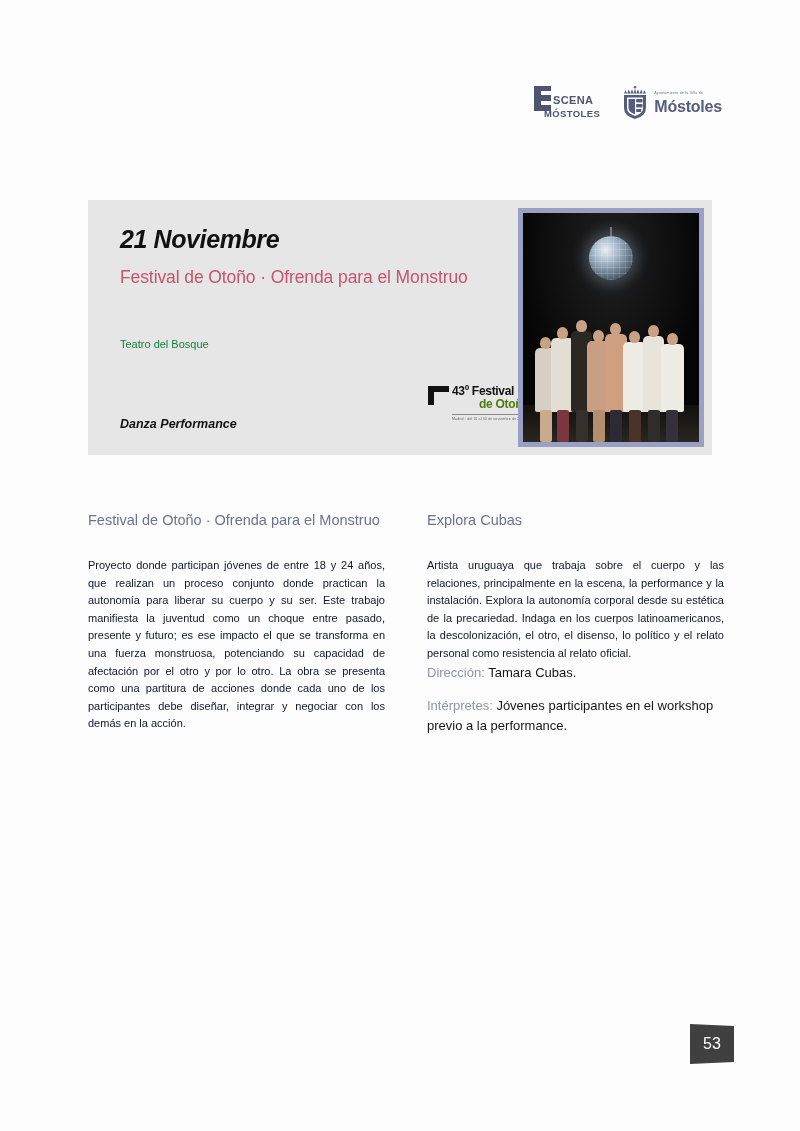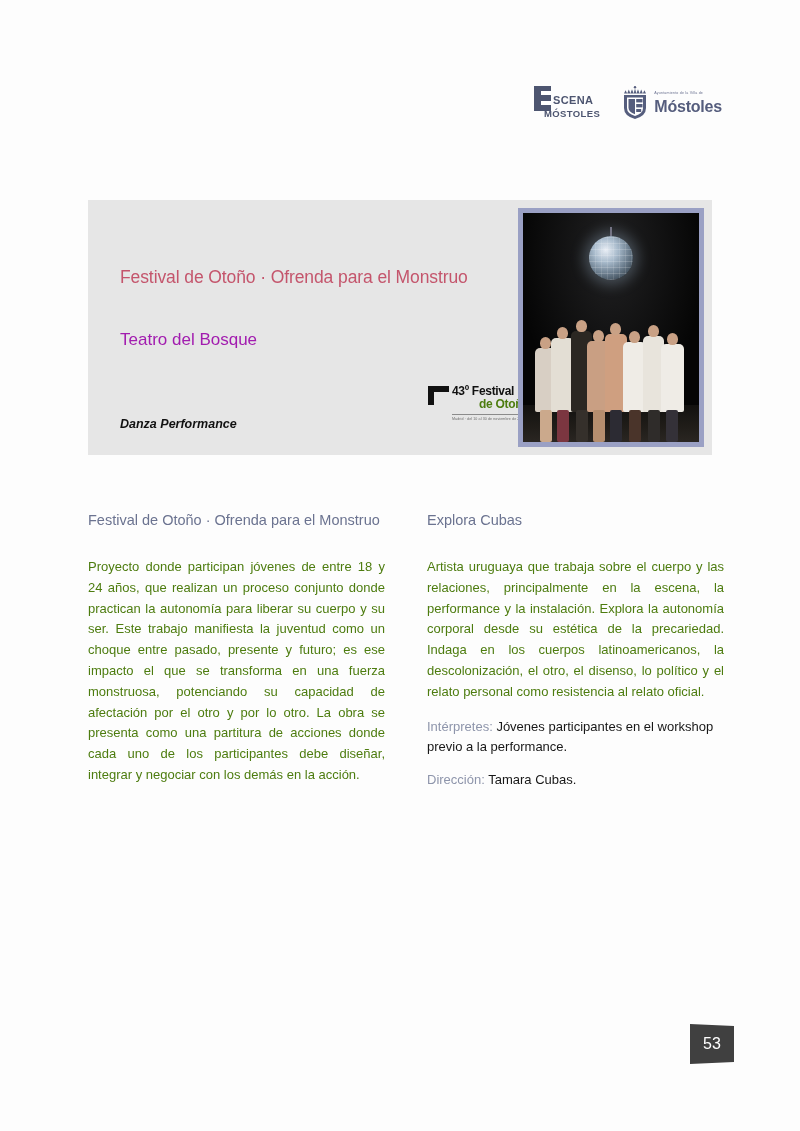--- a/index.html
+++ b/index.html
@@ -43,22 +43,22 @@
   .card-date{
     position:absolute;left:32px;top:25px;
     font-size:25px;font-style:italic;font-weight:bold;color:#111;
     letter-spacing:-.4px;
   }
   .card-subtitle{
     position:absolute;left:32px;top:66px;width:390px;
     font-size:17.5px;color:#c4556c;line-height:1.35;letter-spacing:-.1px;
   }
   .card-venue{
-    position:absolute;left:32px;top:130px;
-    font-size:17px;color:#a21caf;
+    position:absolute;left:32px;top:138px;
+    font-size:11px;color:#15803d;
   }
   .card-meta{position:absolute;left:32px;top:165px;line-height:1.5;}
   .meta-label{color:#8e95ab;font-size:14.5px;}
   .meta-value{color:#111;font-size:14.5px;}
   .meta-paren{color:#111;font-size:13px;font-style:italic;font-weight:bold;}
   .card-genre{
     position:absolute;left:32px;top:217px;
     font-size:12.5px;font-style:italic;font-weight:bold;color:#111;
   }
 
@@ -103,21 +103,21 @@
   .spot{position:absolute;left:50%;top:0;width:120%;height:100%;margin-left:-60%;
     background:radial-gradient(ellipse at 50% 18%, rgba(235,235,245,.12) 0%, rgba(0,0,0,0) 62%);}
 
   
   .cols{position:absolute;left:88px;top:510px;width:636px;display:flex;gap:42px;}
   .col{width:297px;}
   .col-head{
     font-size:14.5px;color:#6b7390;line-height:1.45;margin:0 0 26px 0;font-weight:400;
   }
   .col p.body{
-    font-size:13px;color:#4d7c0f;line-height:1.6;margin:0 0 14px 0;
+    font-size:11px;color:#0f172a;line-height:1.6;margin:0 0 0 0;
     text-align:justify;text-justify:inter-word;hyphens:auto;
   }
   .credit{font-size:13px;color:#171717;line-height:1.55;margin:0 0 13px 0;}
   .credit .ck{color:#8e95ab;}
 
   
   .pagebox{
     position:absolute;left:690px;top:1024px;width:44px;height:40px;
     background:#404040;display:flex;align-items:center;justify-content:center;
     color:#fff;font-size:16px;
@@ -152,20 +152,21 @@
       <span class="tiny">Ayuntamiento de la Villa de</span>
       <span class="big">Móstoles</span>
     </div>
   </div>
 
 </div>
 
 <div class="card">
   <div class="card-inner">
 
+    <div class="card-date">21 Noviembre</div>
     <div class="card-subtitle">Festival de Otoño · Ofrenda para el Monstruo</div>
     <div class="card-venue">Teatro del Bosque</div>
 
 
     <div class="card-genre">Danza Performance</div>
 
     <div class="fest-mark">
       <div class="fest-row">
         <div class="fest-corner"></div>
         <div class="fest-words">
@@ -229,26 +230,26 @@
   <div class="col">
     <h2 class="col-head">Festival de Otoño · Ofrenda para el Monstruo</h2>
     <p class="body">Proyecto donde participan jóvenes de entre 18 y 24 años, que realizan un proceso conjunto donde practican la autonomía para liberar su cuerpo y su ser. Este trabajo manifiesta la juventud como un choque entre pasado, presente y futuro; es ese impacto el que se transforma en una fuerza monstruosa, potenciando su capacidad de afectación por el otro y por lo otro. La obra se presenta como una partitura de acciones donde cada uno de los participantes debe diseñar, integrar y negociar con los demás en la acción.</p>
   </div>
 
   <div class="col">
     <h2 class="col-head">Explora Cubas</h2>
     <p class="body">Artista uruguaya que trabaja sobre el cuerpo y las relaciones, principalmente en la escena, la performance y la instalación. Explora la autonomía corporal desde su estética de la precariedad. Indaga en los cuerpos latinoamericanos, la descolonización, el otro, el disenso, lo político y el relato personal como resistencia al relato oficial.</p>
 
     <p class="credit">
+      <span class="ck">Dirección:</span>
+      <span>Tamara Cubas.</span>
+    </p>
+    <p class="credit">
       <span class="ck">Intérpretes:</span>
       <span>Jóvenes participantes en el workshop previo a la performance.</span>
     </p>
-    <p class="credit">
-      <span class="ck">Dirección:</span>
-      <span>Tamara Cubas.</span>
-    </p>
   </div>
 
 </div>
 
 <div class="pagebox">
   <span>53</span>
 </div>
 
 </body></html>

